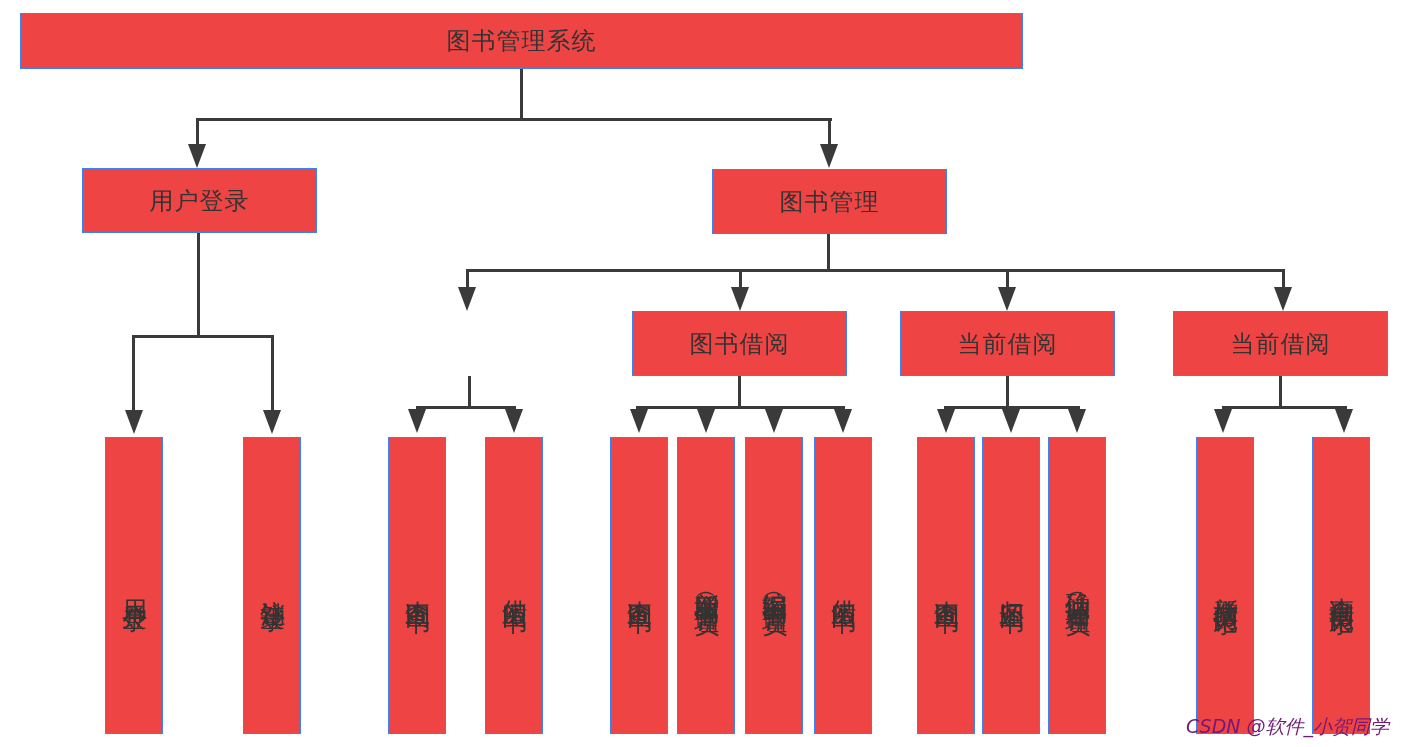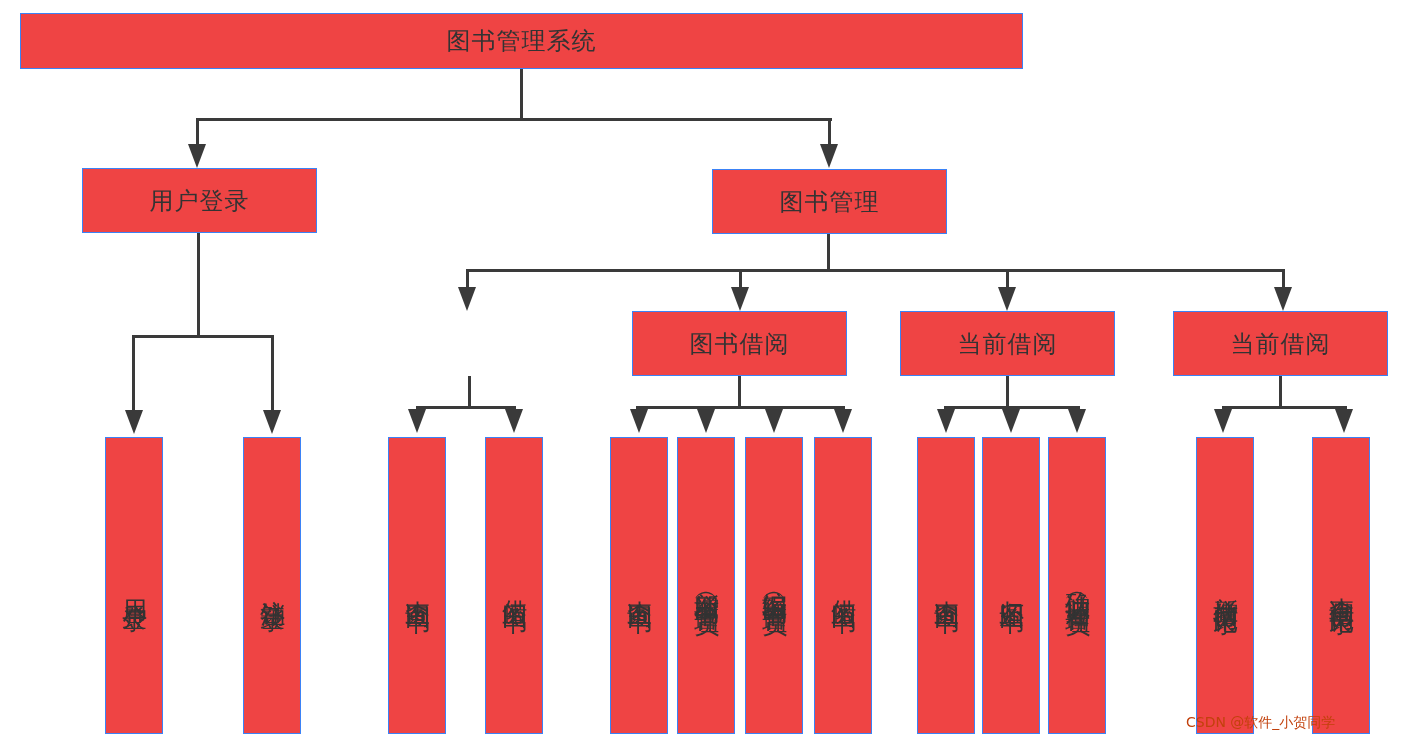--- a/index.html
+++ b/index.html
@@ -34,24 +34,25 @@
     position: absolute;
     width: 0; height: 0;
     border-left: 9px solid transparent;
     border-right: 9px solid transparent;
     border-top: 24px solid #3a3a3a;
   }
   .watermark {
     position: absolute;
     left: 1186px; top: 714px;
     width: 215px;
-    font-size: 14px;
-    color: #c2410c;
+    font-size: 19px;
+    color: #701a75;
     white-space: nowrap;
     z-index: 5;
+    font-style: italic;
   }
 </style>
 </head>
 <body>
 
 <div class="canvas">
 
   <div class="box hbox" style="left:20px; top:13px; width:1003px; height:56px;">
     <span>图书管理系统</span>
   </div>

